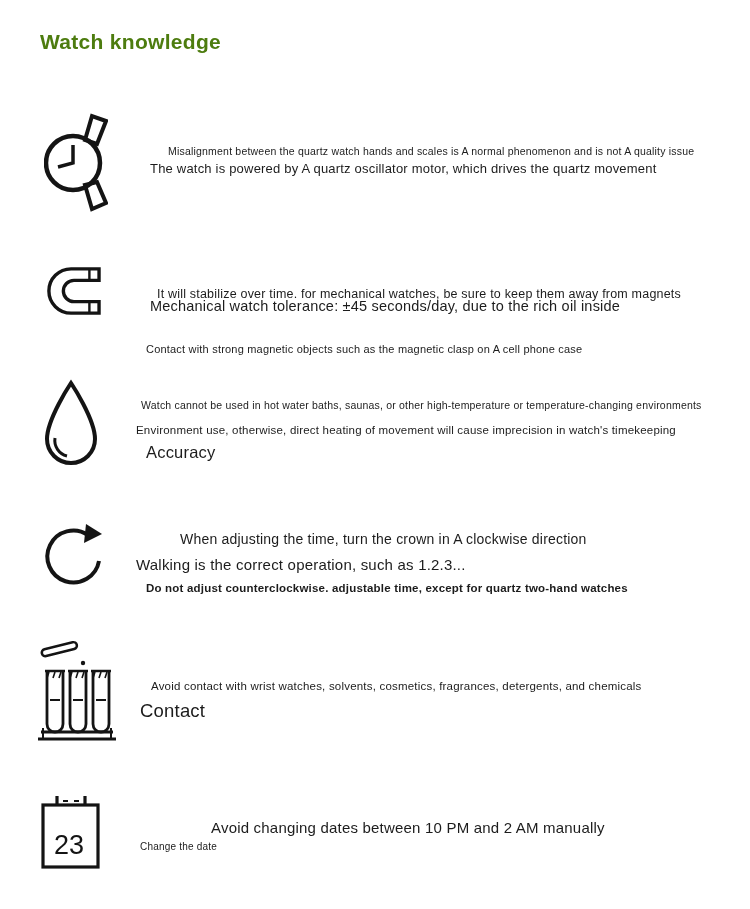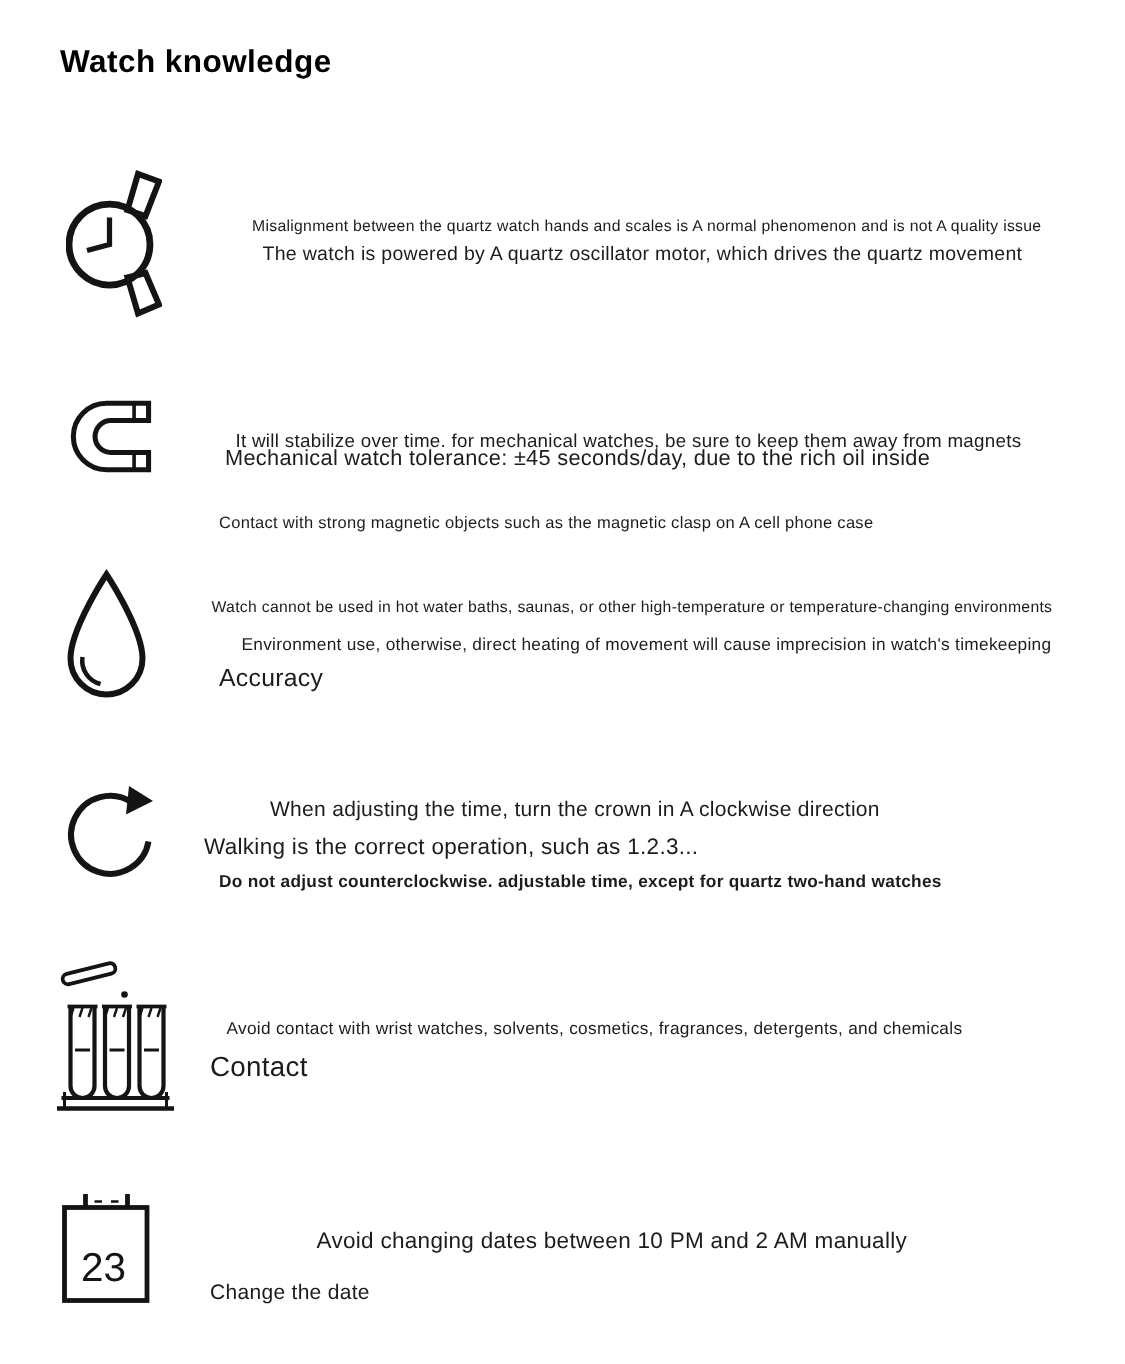--- a/index.html
+++ b/index.html
@@ -1,19 +1,19 @@
 <!DOCTYPE html>
 <html><head>
 <meta charset="utf-8">
 <style>
   * { margin:0; padding:0; box-sizing:border-box; }
   html,body { background:#ffffff; }
   body { font-family:"Liberation Sans", sans-serif; }
   .page { position:relative; width:750px; height:909px; background:#ffffff; overflow:hidden; }
-  .title { position:absolute; left:40px; top:30px; font-size:21px; font-weight:700; color:#000000; letter-spacing:.3px; }
+  .title { position:absolute; left:40px; top:30px; font-size:21px; font-weight:700; color:#4d7c0f; letter-spacing:.3px; }
   .line { position:absolute; white-space:nowrap; color:#1c1c1c; letter-spacing:.2px; }
   .icon { position:absolute; }
   .icon svg { display:block; stroke:#141414; }
   .w700 { font-weight:400; }
   .w500 { font-weight:500; }
 </style>
 </head>
 <body>
 
 <div class="page">
@@ -23,21 +23,21 @@
   <div>
     <div class="icon" style="left:44px; top:112px;">
       <svg width="64" height="100" viewBox="0 0 64 100" fill="none" stroke-width="4">
         <path d="M41 28 L48 4 L62 9 L53 32 Z"></path>
         <path d="M53 70 L62 91 L48 97 L41 73 Z"></path>
         <circle cx="29" cy="51" r="27" stroke-width="4.5"></circle>
         <path d="M29 33 V51 L14 55" stroke-width="3.5"></path>
       </svg>
     </div>
     <div class="line w700" style="left:168px; top:145px; font-size:10.5px;">Misalignment between the quartz watch hands and scales is A normal phenomenon and is not A quality issue</div>
-    <div class="line w700" style="left:150px; top:161px; font-size:13px;margin-left:25px;">The watch is powered by A quartz oscillator motor, which drives the quartz movement</div>
+    <div class="line w700" style="left:150px; top:161px; font-size:13px;">The watch is powered by A quartz oscillator motor, which drives the quartz movement</div>
   </div>
 
   <div>
     <div class="icon" style="left:44px; top:264px;">
       <svg width="58" height="54" viewBox="0 0 60 56" fill="none" stroke-width="3.5">
         <path d="M57 5 H28 A23 23 0 0 0 28 51 H57 V39 H31 A11 11 0 0 1 31 17 H57 Z"></path>
         <path d="M47 5 V17 M47 39 V51" stroke-width="2.5"></path>
       </svg>
     </div>
     <div class="line w700" style="left:150px; top:262px; font-size:14.5px;margin-top:36px;">Mechanical watch tolerance: ±45 seconds/day, due to the rich oil inside</div>
@@ -46,21 +46,21 @@
   </div>
 
   <div>
     <div class="icon" style="left:40px; top:378px;">
       <svg width="62" height="98" viewBox="0 0 62 98" fill="none" stroke-width="4">
         <path d="M31 5 C31 5 7 41 7 61 A24 24 0 0 0 55 61 C55 41 31 5 31 5 Z"></path>
         <path d="M15 60 A16 16 0 0 0 27 78" stroke-width="3"></path>
       </svg>
     </div>
     <div class="line w700" style="left:141px; top:399px; font-size:10.5px;">Watch cannot be used in hot water baths, saunas, or other high-temperature or temperature-changing environments</div>
-    <div class="line w700" style="left:161px; top:424px; font-size:11.5px;">Environment use, otherwise, direct heating of movement will cause imprecision in watch's timekeeping</div>
+    <div class="line w700" style="left:136px; top:424px; font-size:11.5px;">Environment use, otherwise, direct heating of movement will cause imprecision in watch's timekeeping</div>
     <div class="line w700" style="left:146px; top:443px; font-size:16.5px;">Accuracy</div>
   </div>
 
   <div>
     <div class="icon" style="left:42px; top:520px;">
       <svg width="64" height="72" viewBox="0 0 64 70" fill="none" stroke-width="4">
         <path d="M46 14 A26 26 0 1 0 57 40"></path>
         <polygon points="44,3 60,13 42,22" fill="#141414" stroke="none"></polygon>
       </svg>
     </div>
@@ -104,16 +104,16 @@
   <div>
     <div class="icon" style="left:40px; top:792px;">
       <svg width="62" height="80" viewBox="0 0 62 80" fill="none" stroke-width="3.2">
         <rect x="3" y="13" width="55" height="62"></rect>
         <path d="M17 4 V13 M45 4 V13"></path>
         <path d="M23 9 H28 M34 9 H39" stroke-width="1.8"></path>
         <text x="14" y="62" font-size="27" fill="#141414" stroke="none">23</text>
       </svg>
     </div>
     <div class="line w700" style="left:211px; top:819px; font-size:15px;">Avoid changing dates between 10 PM and 2 AM manually</div>
-    <div class="line w700" style="left:140px; top:841px; font-size:14px;margin-top:12px;">Change the date</div>
+    <div class="line w700" style="left:140px; top:841px; font-size:10px;">Change the date</div>
   </div>
 
 </div>
 
 </body></html>

